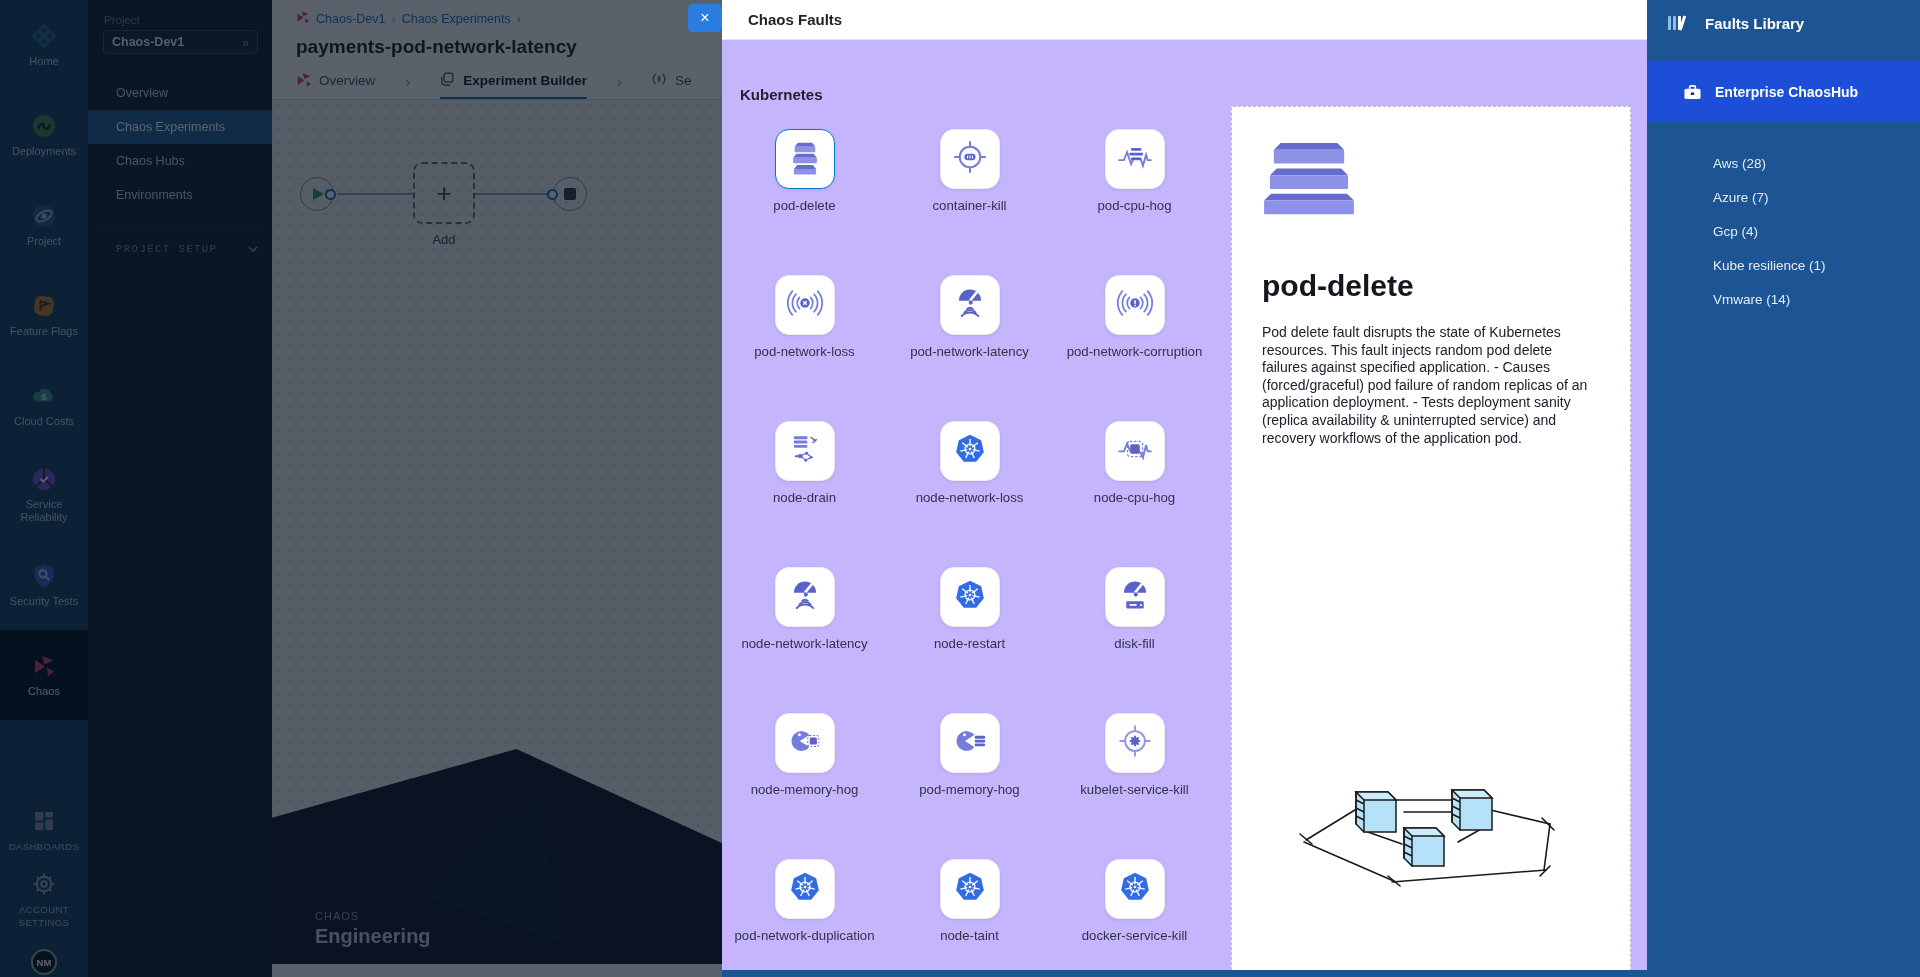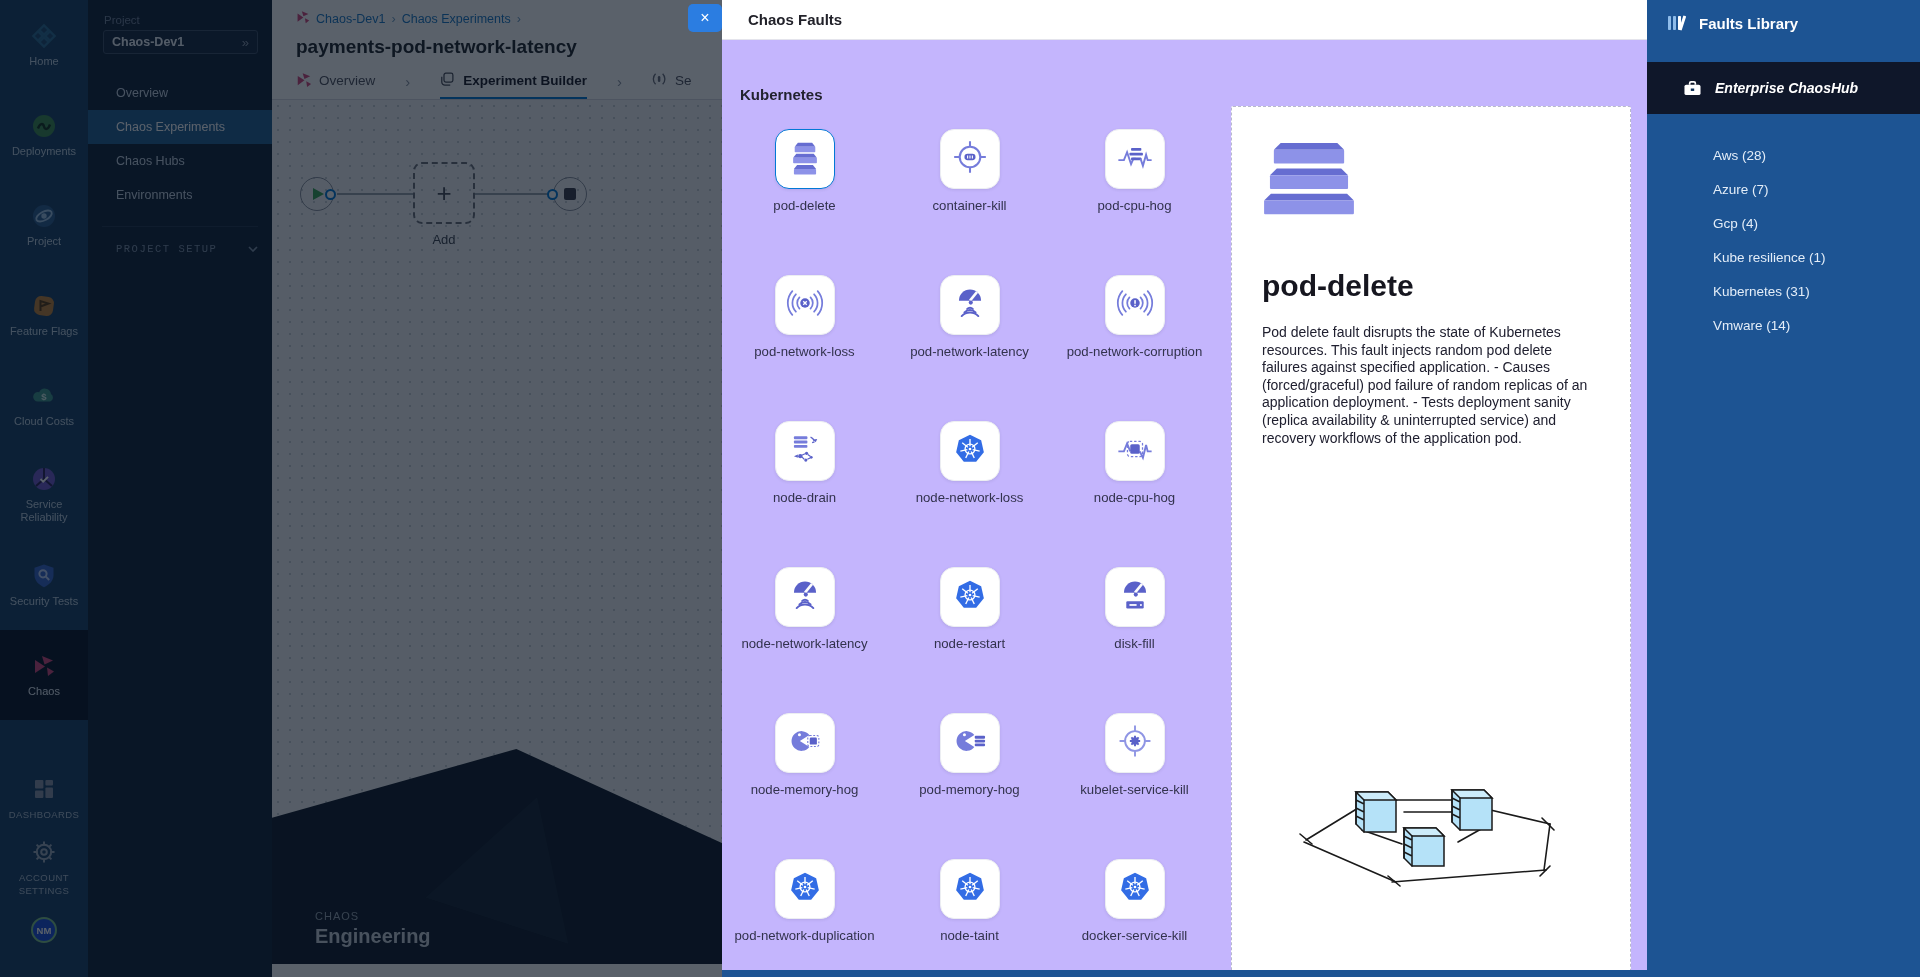--- a/index.html
+++ b/index.html
@@ -10,21 +10,21 @@
   #navstrip { position: absolute; left: 0; top: 0; width: 88px; height: 100%; background: #1D4266; display: flex; flex-direction: column; z-index: 1; }
   .nav-item { min-height: 90px; display: flex; flex-direction: column; align-items: center; justify-content: center; gap: 6px; cursor: pointer; padding: 6px 2px; }
   .nav-item .nav-label { font-size: 11px; color: #BDCFE0; text-align: center; line-height: 13px; }
   .nav-item.active { background: #0B1728; }
   .nav-item.active .nav-label { color: #E6EDF5; }
   .nav-icon { width: 26px; height: 26px; display: flex; align-items: center; justify-content: center; }
   .nav-icon svg { width: 26px; height: 26px; }
   #nav-bottom { margin-top: auto; display: flex; flex-direction: column; }
   #nav-bottom .nav-item { min-height: 70px; }
   #nav-bottom .nav-label { font-size: 9.5px; letter-spacing: .4px; color: #AEBfd2; }
-  #nav-avatar { width: 26px; height: 26px; border-radius: 50%; background: #1d4ed8; border: 2px solid #7EC387; color: #fff; font-size: 9.5px; font-weight: bold; display: flex; align-items: center; justify-content: center; margin: 14px auto 34px; cursor: pointer; text-align: right; }
+  #nav-avatar { width: 26px; height: 26px; border-radius: 50%; background: #0f172a; border: 2px solid #7EC387; color: #fff; font-size: 9.5px; font-weight: bold; display: flex; align-items: center; justify-content: center; margin: 14px auto 2px; cursor: pointer; text-align: right; }
 
   
   #projpanel { position: absolute; left: 88px; top: 0; width: 184px; height: 100%; background: #13233A; z-index: 1; }
   .proj-label { margin: 14px 0 4px 16px; font-size: 11.5px; color: #74839A; }
   .proj-input { margin: 0 14px 0 15px; height: 24px; border: 1px solid #3E5068; border-radius: 3px; display: flex; align-items: center; padding: 0 8px; cursor: pointer; background: rgba(255,255,255,0.03); }
   .proj-input .proj-name { flex: 1; font-size: 12.5px; font-weight: bold; color: #EAF0F7; white-space: nowrap; overflow: hidden; }
   .proj-input .proj-expand { font-size: 13px; color: #8B99AC; }
   #proj-menu { margin-top: 22px; }
   .proj-menu-item { height: 34px; display: flex; align-items: center; padding-left: 28px; font-size: 12.5px; color: #C7D4E2; cursor: pointer; }
   .proj-menu-item.selected { background: #236094; color: #FFFFFF; }
@@ -88,24 +88,24 @@
 
   
   #detail-panel { position: absolute; top: 66px; right: 16px; width: 400px; height: 897px; background: #fff; border: 1px dashed #B8B9CB; border-radius: 2px; padding: 36px 30px 0; }
   #detail-icon svg { width: 94px; height: 82px; }
   #detail-title { margin-top: 40px; font-size: 30px; font-weight: bold; color: #16161F; }
   #detail-desc { margin-top: 21px; font-size: 14px; line-height: 17.6px; color: #202030; }
   #detail-illus { position: absolute; left: 60px; bottom: 100px; }
 
   
   #faults-lib { width: 273px; height: 100%; background: #1D5493; color: #fff; }
-  #lib-header { display: flex; align-items: center; gap: 12px; padding: 14px 0 0 20px; }
+  #lib-header { display: flex; align-items: center; gap: 18px; padding: 14px 0 0 20px; }
   #lib-header svg { width: 20px; height: 18px; }
   #lib-title { font-size: 15px; font-weight: bold; color: #FFFFFF; }
-  #hub-row { margin-top: 30px; height: 52px; background: #0f172a; display: flex; align-items: center; gap: 13px; padding-left: 36px; cursor: pointer; font-style: italic; }
+  #hub-row { margin-top: 30px; height: 60px; background: #1d4ed8; display: flex; align-items: center; gap: 13px; padding-left: 36px; cursor: pointer; }
   #hub-row svg { width: 19px; height: 17px; }
   #hub-name { font-size: 14px; font-weight: bold; color: #FFFFFF; }
   #lib-cats { padding-top: 24px; }
   .cat-item { height: 34px; display: flex; align-items: center; padding-left: 66px; font-size: 13.5px; color: #E3EDF8; cursor: pointer; }
 </style>
 </head>
 <body>
 
 <div id="stage">
 
@@ -684,20 +684,19 @@
               <path d="M7 5V3.5A1.5 1.5 0 0 1 8.5 2h3A1.5 1.5 0 0 1 13 3.5V5" stroke="#fff" stroke-width="1.8" fill="none"></path>
               <rect x="8.2" y="9" width="3.6" height="2.6" fill="#0E3058"></rect>
             </svg>
           <span id="hub-name">Enterprise ChaosHub</span>
         </div>
         <div id="lib-cats">
             <div class="cat-item">Aws (28)</div>
             <div class="cat-item">Azure (7)</div>
             <div class="cat-item">Gcp (4)</div>
             <div class="cat-item">Kube resilience (1)</div>
-            <div class="cat-item">Kubernetes (31)</div>
             <div class="cat-item">Vmware (14)</div>
           </div>
       </aside>
     </div>
   </div>
 
 </div>
 
 </body></html>

